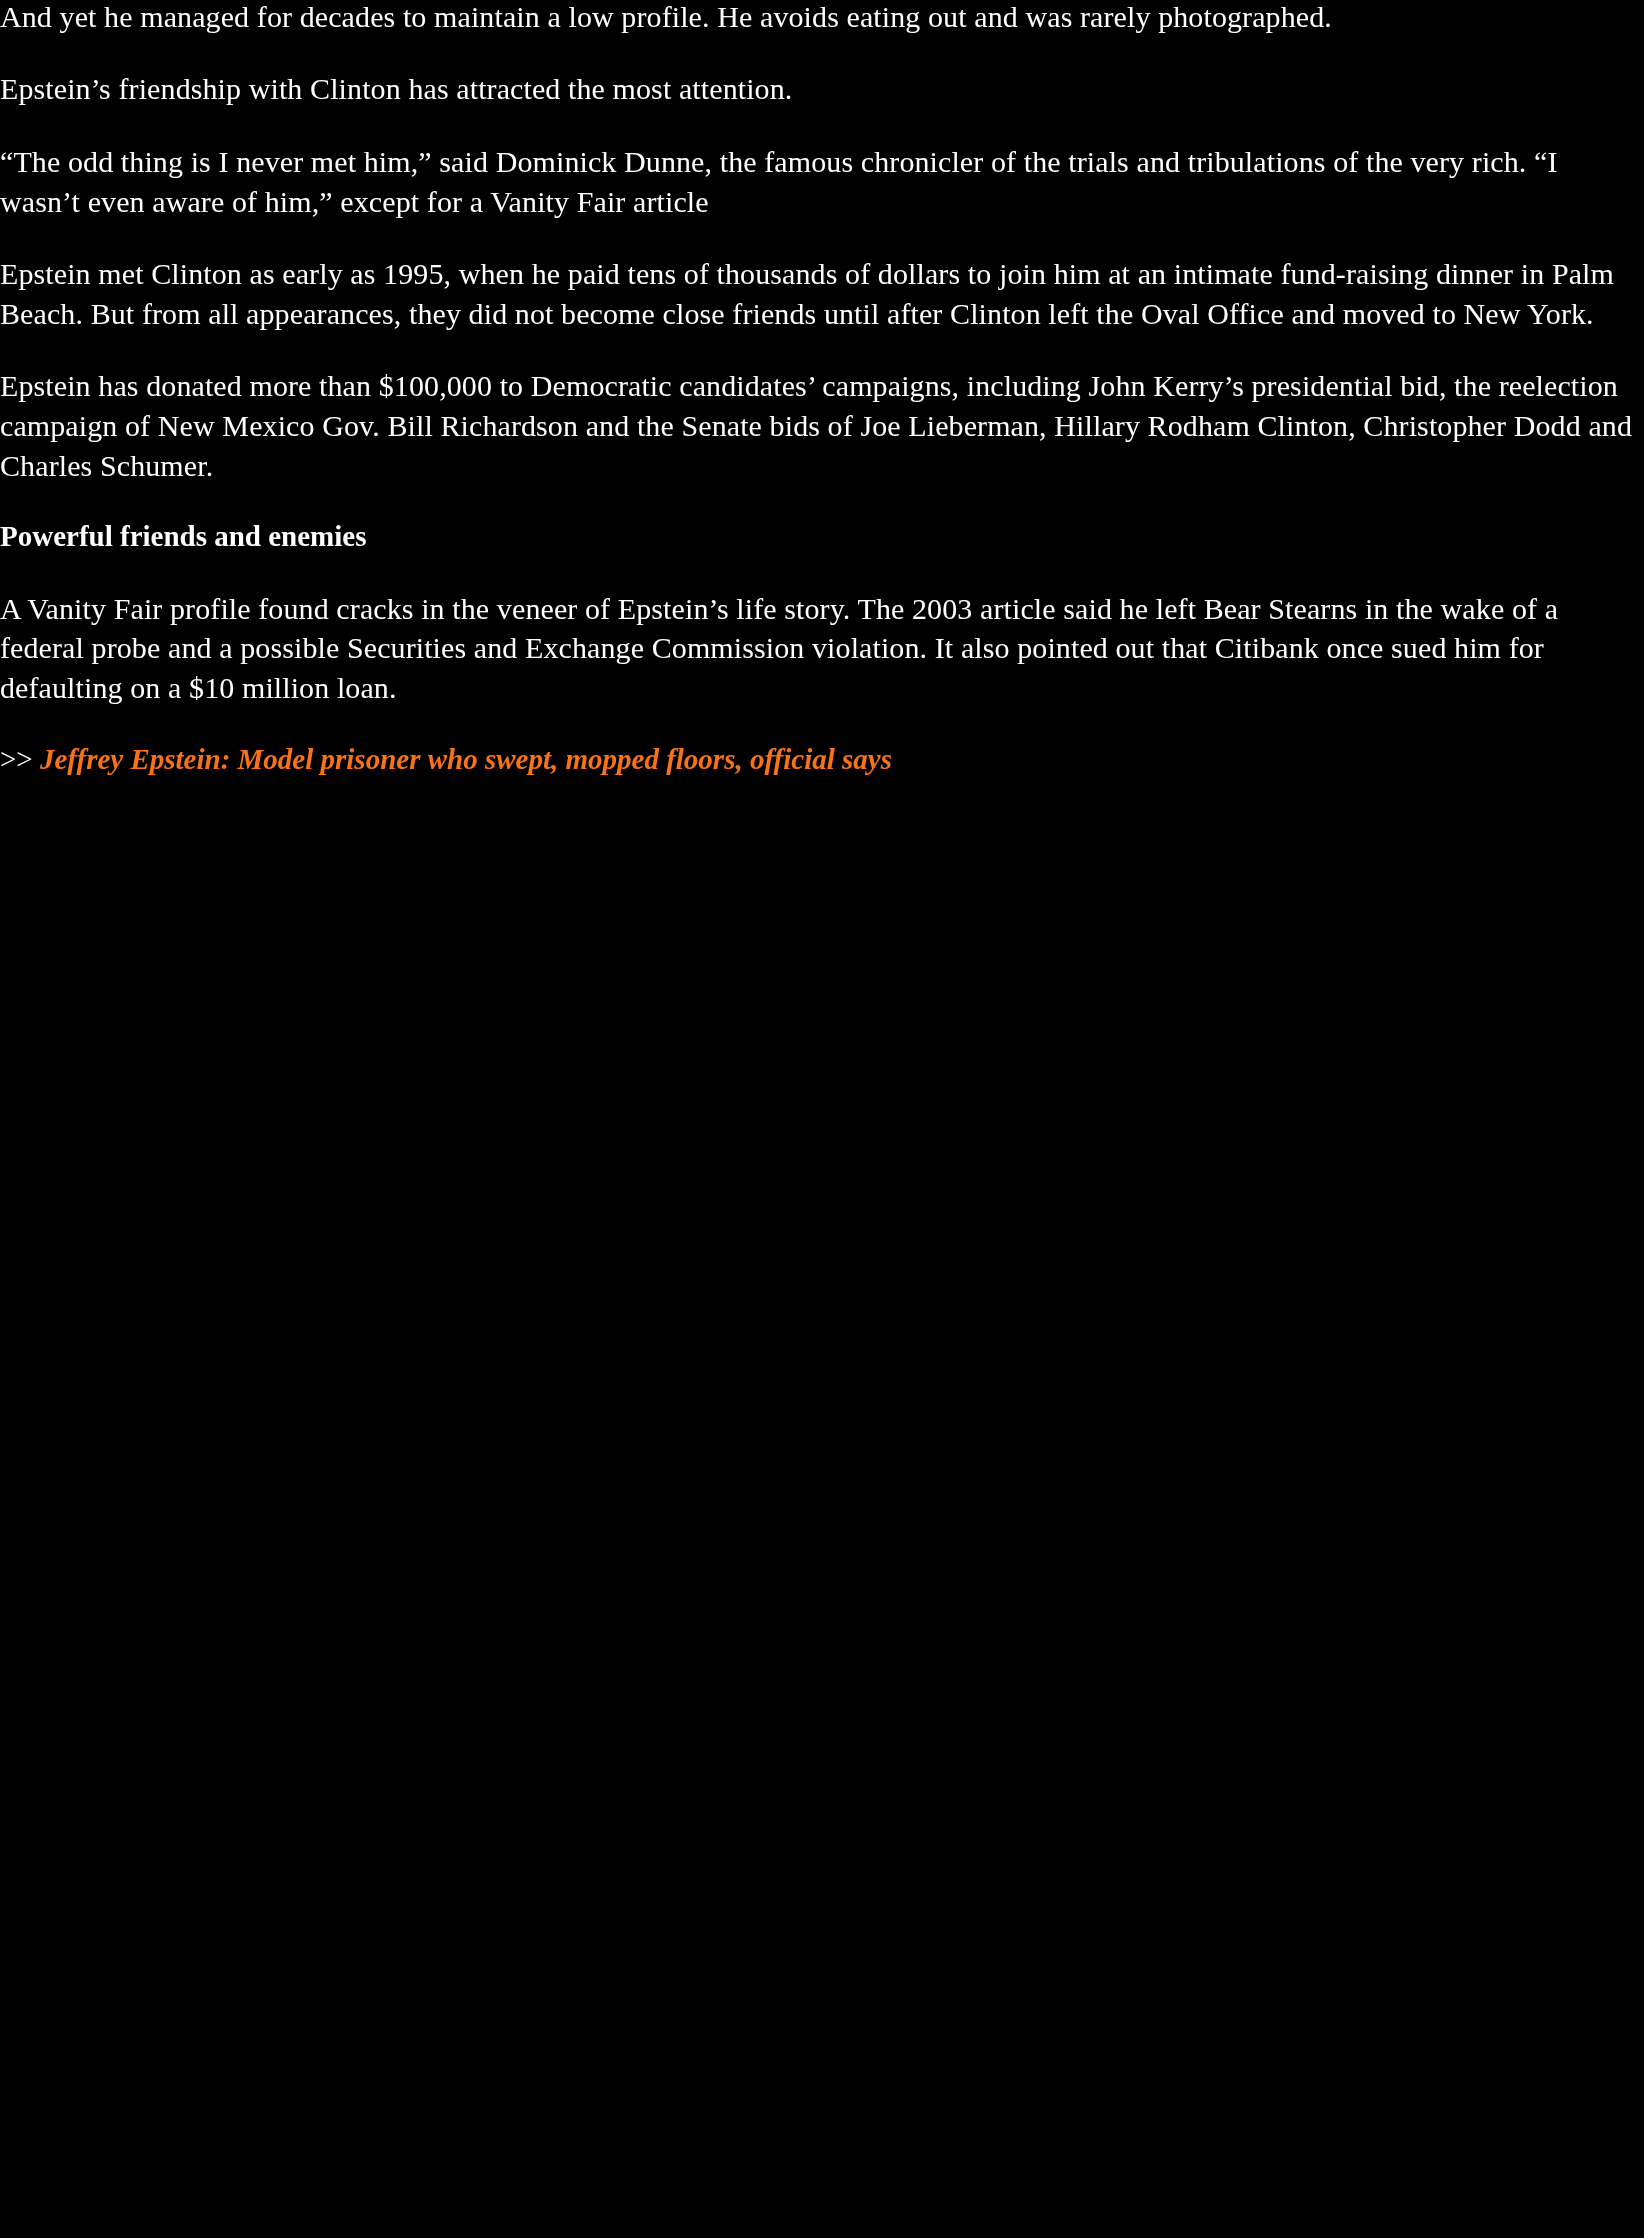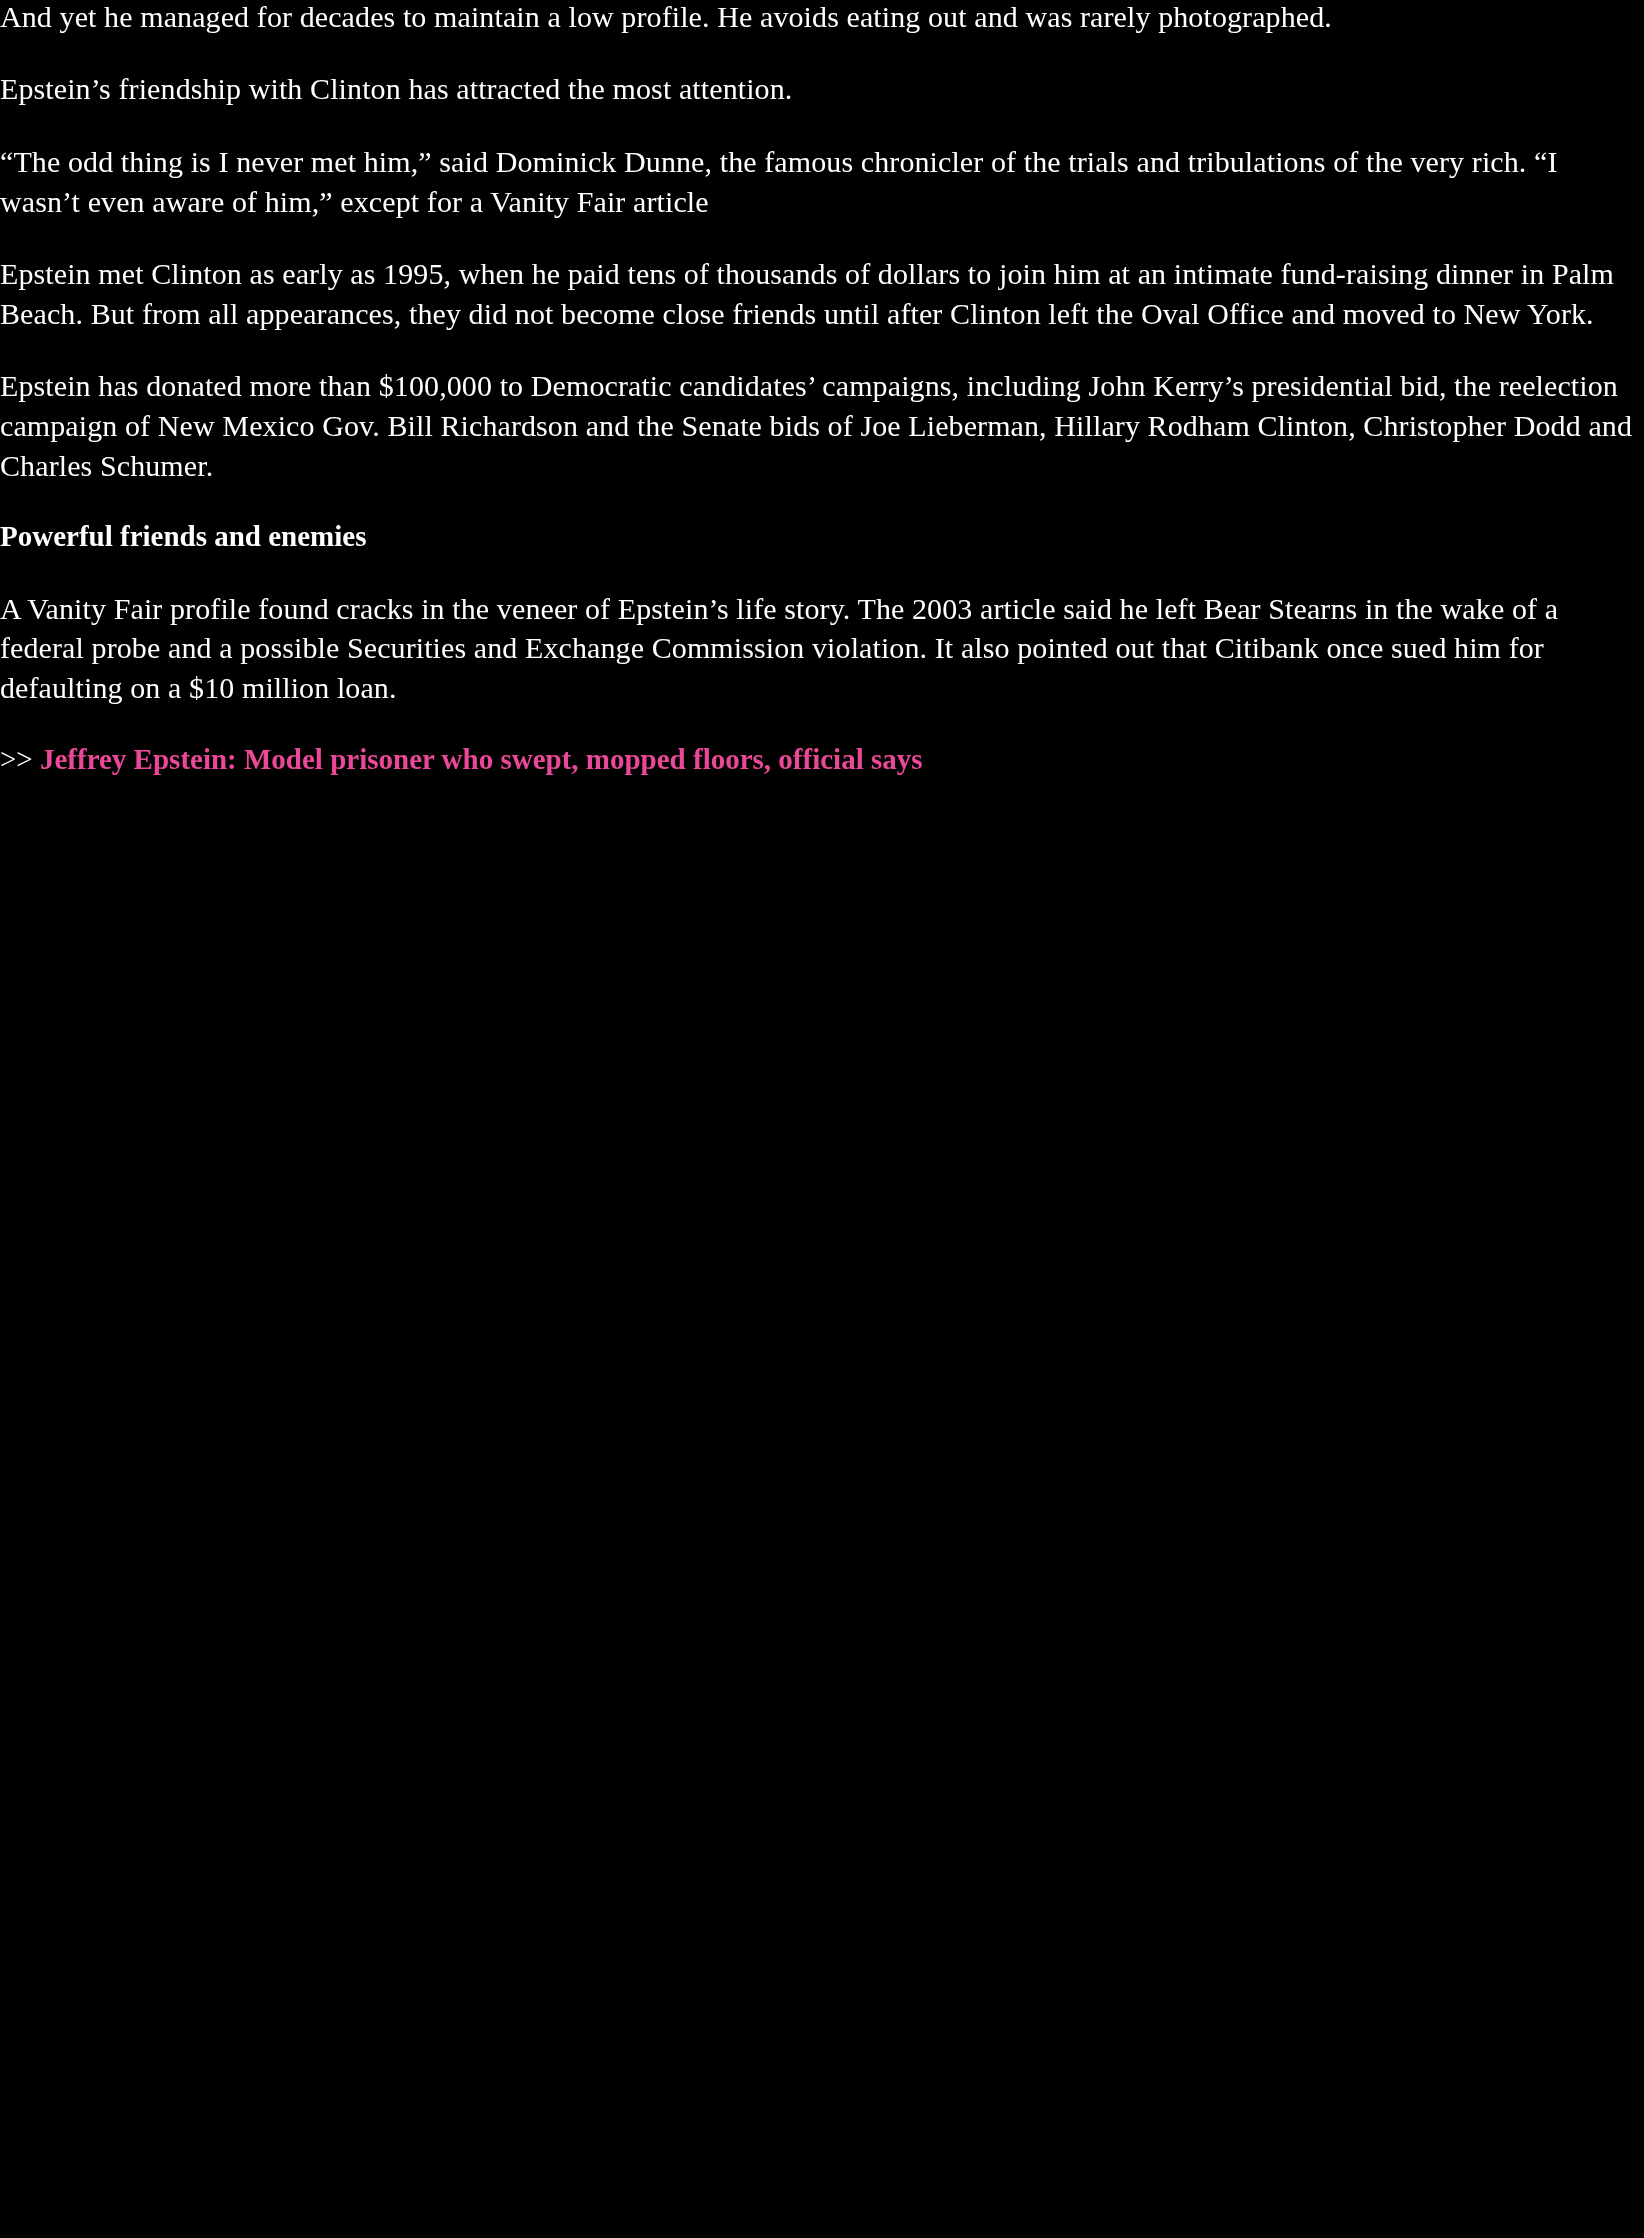--- a/index.html
+++ b/index.html
@@ -40,22 +40,23 @@
     font-size: 29px;
     line-height: 1.3;
     font-weight: bold;
     margin: 11.4px 0 0 0;
     color: #ffffff;
   }
   .related-link .chevrons {
     font-weight: normal;
   }
   .related-link a {
-    color: #ec4899;
+    color: #f97316;
     text-decoration: none;
+    font-style: italic;
   }
 </style>
 </head>
 <body>
 
 <div class="article">
 
   <p class="para">And yet he managed for decades to maintain a low profile. He avoids eating out and was rarely photographed.</p>
   <p class="para">Epstein’s friendship with Clinton has attracted the most attention.</p>
   <p class="para">“The odd thing is I never met him,” said Dominick Dunne, the famous chronicler of the trials and tribulations of the very rich. “I wasn’t even aware of him,” except for a Vanity Fair article</p>

